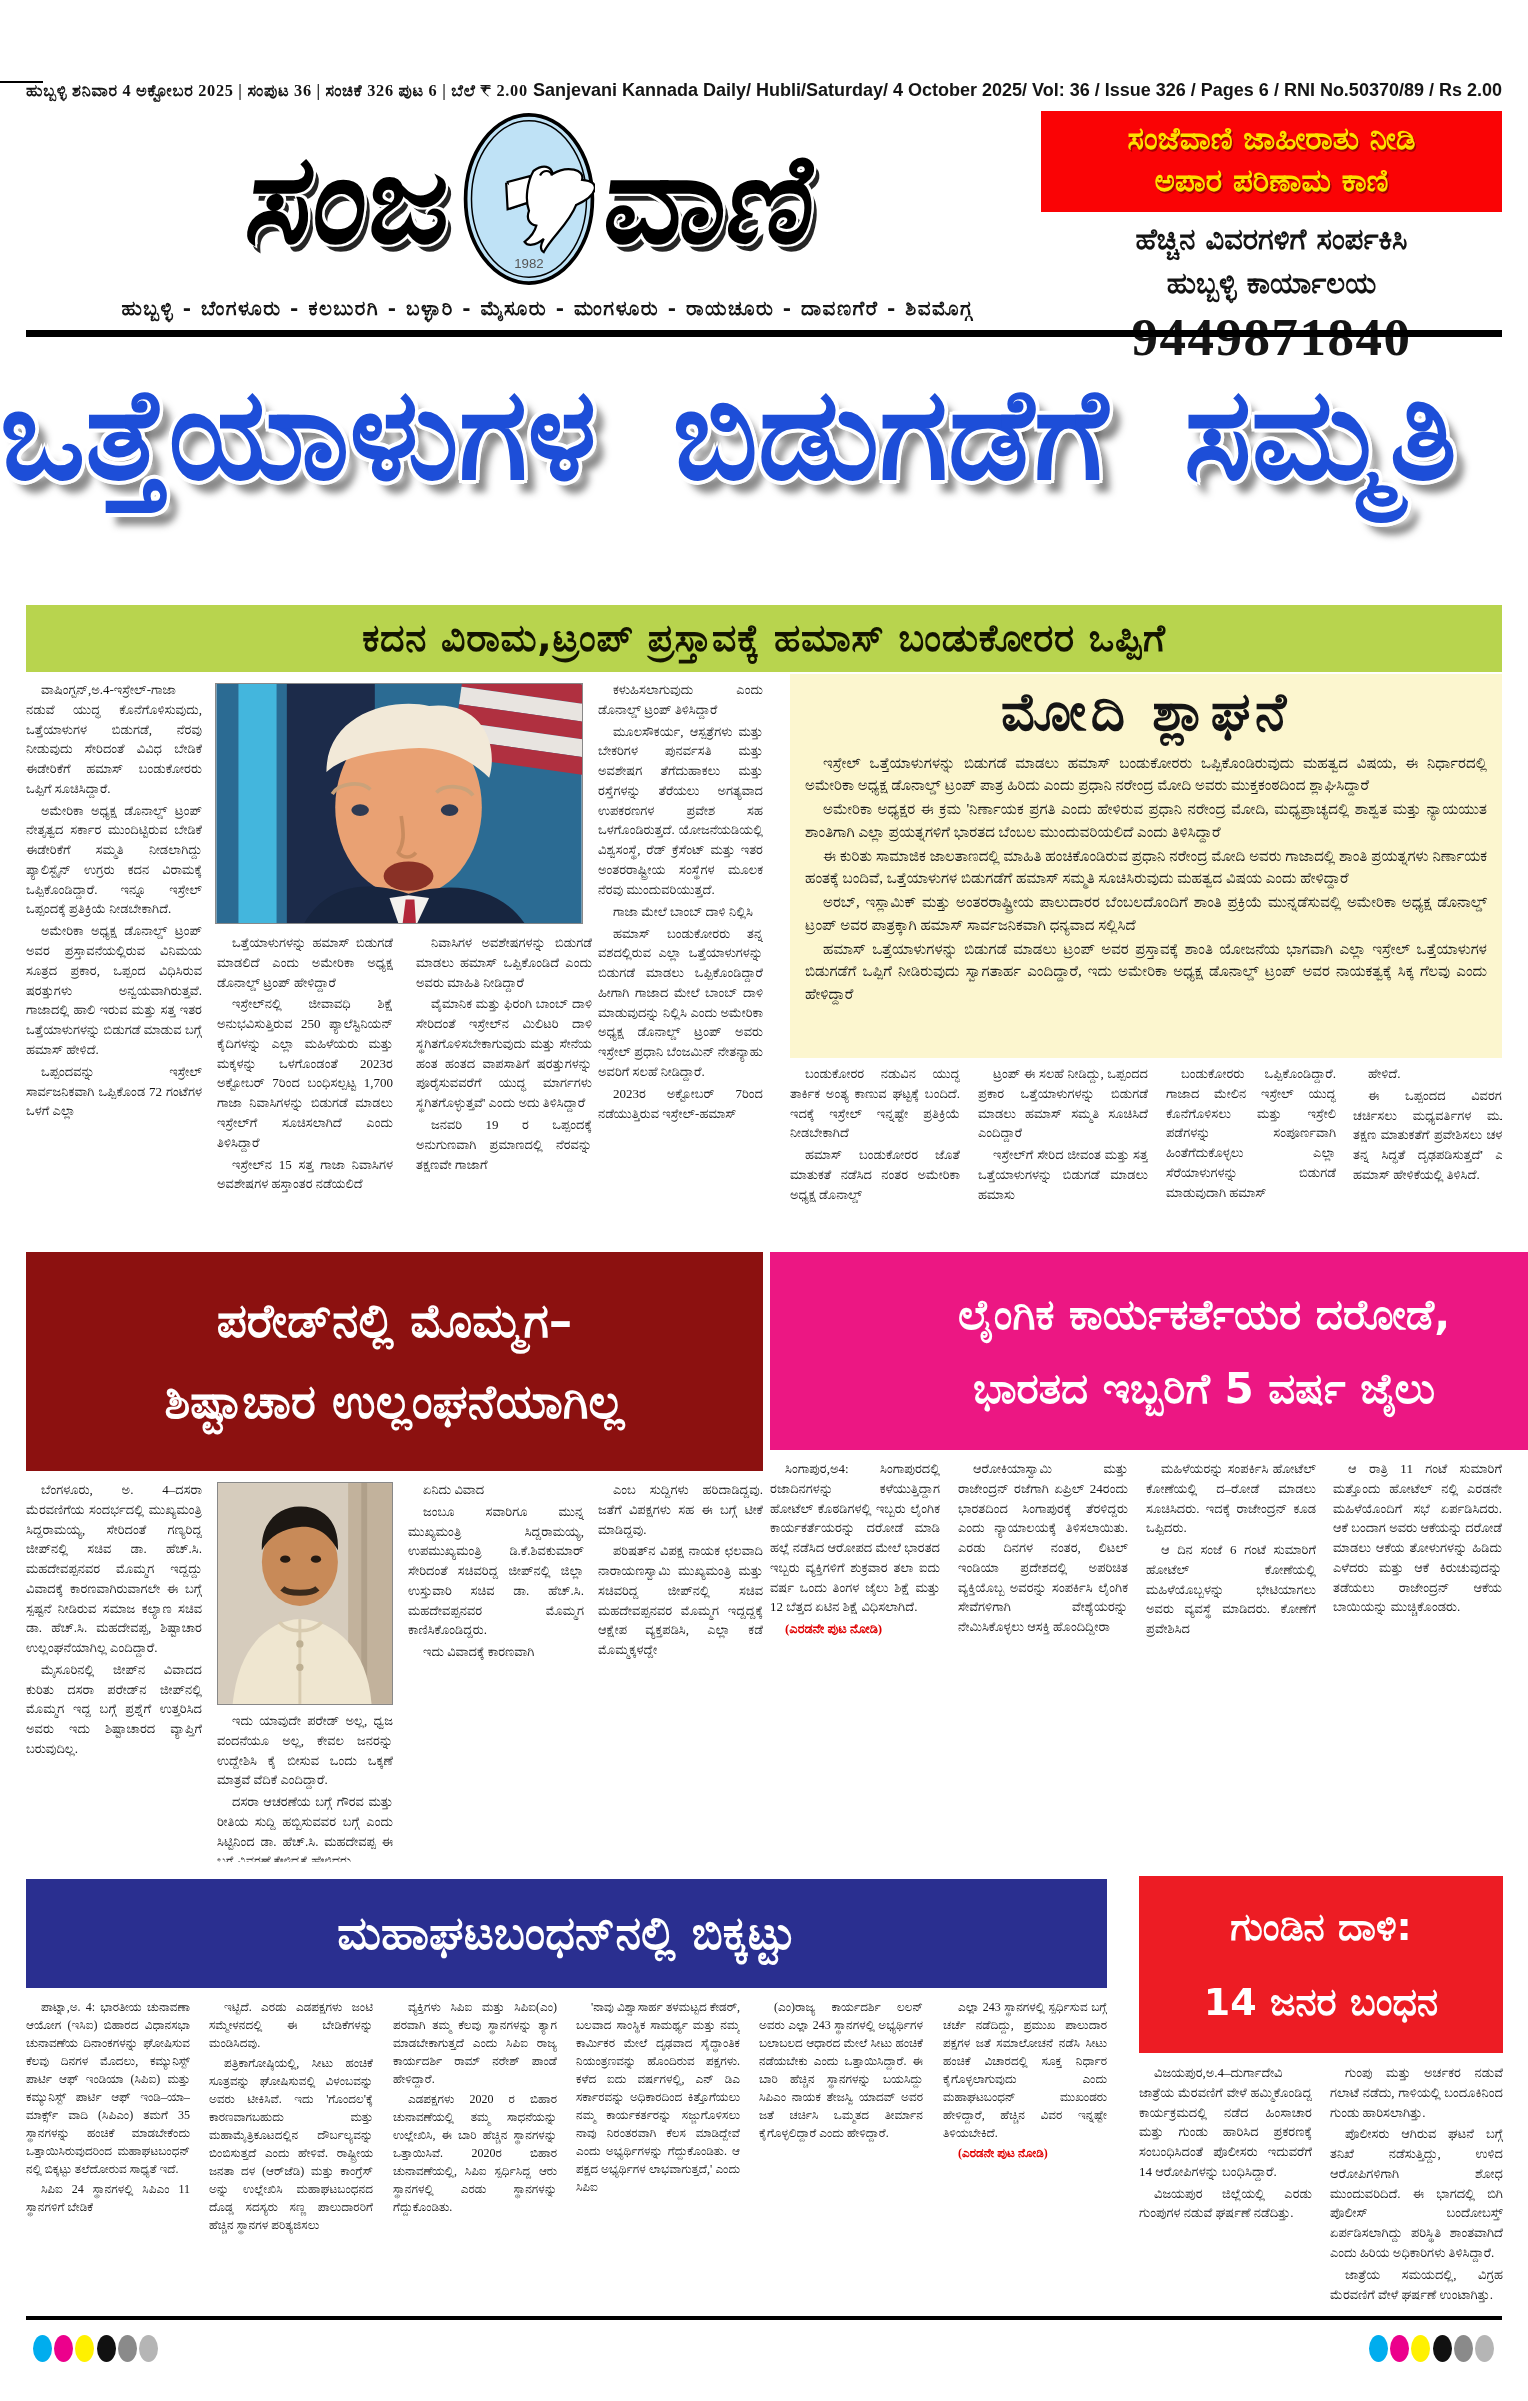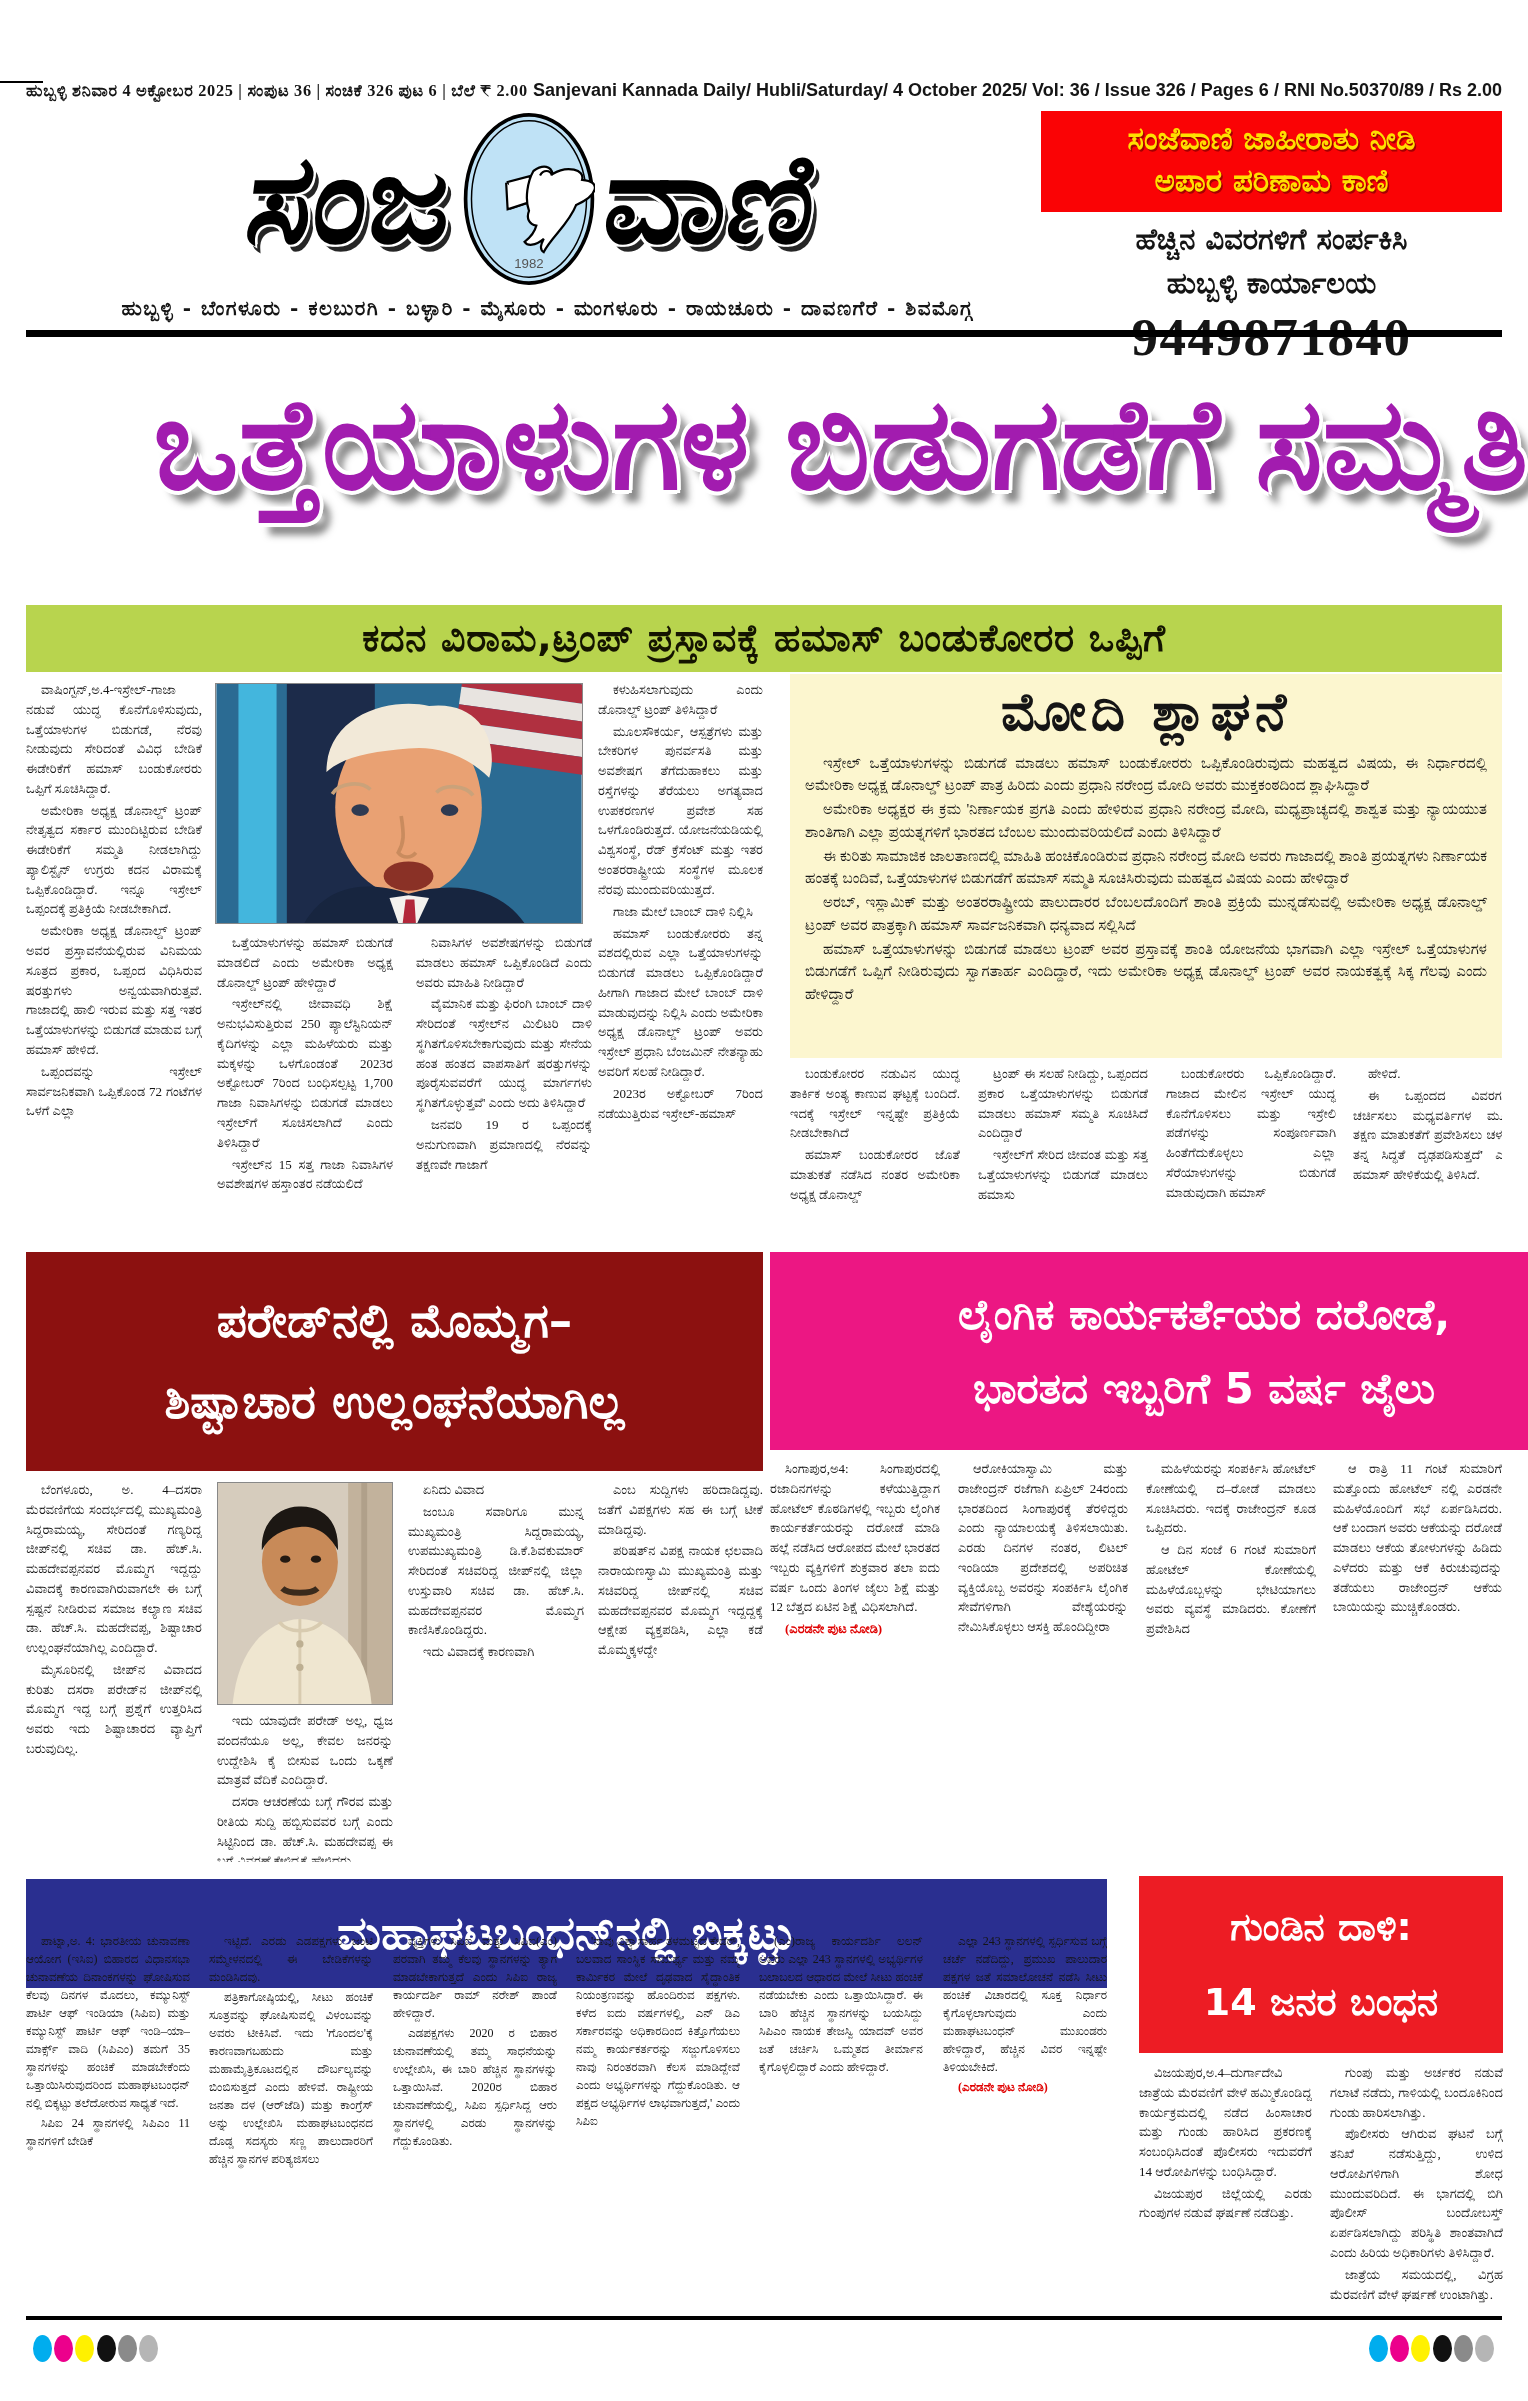--- a/index.html
+++ b/index.html
@@ -31,22 +31,22 @@
     font-family:"DejaVu Sans", sans-serif; text-shadow:1.5px 1.5px 0 #a30000; }
   .adbox .contact { font-weight:900; font-size:29px; line-height:1.5; margin-top:6px;
     font-family:"DejaVu Sans", sans-serif; }
   .adbox .phone { font-size:53px; font-weight:900; letter-spacing:1.5px;
     font-family:"Liberation Serif", serif; margin-top:1.5px; }
   .cities { text-align:center; font-weight:900; font-size:20px; letter-spacing:1.5px;
     font-family:"DejaVu Sans", sans-serif; }
   .rule { background:#000; }
 
   
-  .headline { text-align:right; font-weight:900; color:#a21caf;
-    font-family:Liberation Sans, sans-serif; font-size:127px; line-height:1.55;
+  .headline { text-align:left; font-weight:900; color:#1d4ed8;
+    font-family:Liberation Mono, monospace; font-size:127px; line-height:1.55;
     text-shadow: 3px 3px 0 #fff, -3px -3px 0 #fff, 3px -3px 0 #fff, -3px 3px 0 #fff,
                  0 3.7px 0 #fff, 0 -3.7px 0 #fff, 3.7px 0 0 #fff, -3.7px 0 0 #fff,
                  10.4px 12px 7.4px rgba(40,40,40,.55);
     white-space:nowrap; }
   .greenband { background:#b8d44e; color:#141400; font-weight:900;
     font-family:"DejaVu Sans", sans-serif; font-size:38px; text-align:center;
     display:flex; align-items:center; justify-content:center; letter-spacing:0.7px; }
 
   
   .story { overflow:hidden; }
@@ -270,21 +270,21 @@
       </div>
     <div class="col" style="left:563px; width:169px;">
         <p>ಆ ರಾತ್ರಿ 11 ಗಂಟೆ ಸುಮಾರಿಗೆ ಮತ್ತೊಂದು ಹೋಟೆಲ್ ನಲ್ಲಿ ಎರಡನೇ ಮಹಿಳೆಯೊಂದಿಗೆ ಸಭೆ ಏರ್ಪಡಿಸಿದರು. ಆಕೆ ಬಂದಾಗ ಅವರು ಆಕೆಯನ್ನು ದರೋಡೆ ಮಾಡಲು ಆಕೆಯ ತೋಳುಗಳನ್ನು ಹಿಡಿದು ಎಳೆದರು ಮತ್ತು ಆಕೆ ಕಿರುಚುವುದನ್ನು ತಡೆಯಲು ರಾಜೇಂದ್ರನ್ ಆಕೆಯ ಬಾಯಿಯನ್ನು ಮುಚ್ಚಿಕೊಂಡರು.</p>
       </div>
   </div>
 
   <div class="abs bigbox bluebox" style="top:1879px; left:26px; width:1081px; height:109px; justify-content:center;">
     <div>ಮಹಾಘಟಬಂಧನ್‌ನಲ್ಲಿ  ಬಿಕ್ಕಟ್ಟು</div>
   </div>
 
-  <div class="abs story small" style="top:1932px; left:26px; width:1081px; height:316px;">
+  <div class="abs story small" style="top:1998px; left:26px; width:1081px; height:316px;">
     <div class="col" style="left:0; width:164px;">
         <p>ಪಾಟ್ನಾ,ಅ. 4: ಭಾರತೀಯ ಚುನಾವಣಾ ಆಯೋಗ (ಇಸಿಐ) ಬಿಹಾರದ ವಿಧಾನಸಭಾ ಚುನಾವಣೆಯ ದಿನಾಂಕಗಳನ್ನು ಘೋಷಿಸುವ ಕೆಲವು ದಿನಗಳ ಮೊದಲು, ಕಮ್ಯುನಿಸ್ಟ್ ಪಾರ್ಟಿ ಆಫ್ ಇಂಡಿಯಾ (ಸಿಪಿಐ) ಮತ್ತು ಕಮ್ಯುನಿಸ್ಟ್ ಪಾರ್ಟಿ ಆಫ್ ಇಂಡಿ–ಯಾ–ಮಾರ್ಕ್ಸ್ ವಾದಿ (ಸಿಪಿಎಂ) ತಮಗೆ 35 ಸ್ಥಾನಗಳನ್ನು ಹಂಚಿಕೆ ಮಾಡಬೇಕೆಂದು ಒತ್ತಾಯಿಸಿರುವುದರಿಂದ ಮಹಾಘಟಬಂಧನ್ ನಲ್ಲಿ ಬಿಕ್ಕಟ್ಟು ತಲೆದೋರುವ ಸಾಧ್ಯತೆ ಇದೆ.</p>
         <p>ಸಿಪಿಐ 24 ಸ್ಥಾನಗಳಲ್ಲಿ ಸಿಪಿಎಂ 11 ಸ್ಥಾನಗಳಿಗೆ ಬೇಡಿಕೆ</p>
       </div>
     <div class="col" style="left:183px; width:164px;">
         <p>ಇಟ್ಟಿದೆ. ಎರಡು ಎಡಪಕ್ಷಗಳು ಜಂಟಿ ಸಮ್ಮೇಳನದಲ್ಲಿ ಈ ಬೇಡಿಕೆಗಳನ್ನು ಮಂಡಿಸಿದವು.</p>
         <p>ಪತ್ರಿಕಾಗೋಷ್ಠಿಯಲ್ಲಿ, ಸೀಟು ಹಂಚಿಕೆ ಸೂತ್ರವನ್ನು ಘೋಷಿಸುವಲ್ಲಿ ವಿಳಂಬವನ್ನು ಅವರು ಟೀಕಿಸಿವೆ. ಇದು 'ಗೊಂದಲ'ಕ್ಕೆ ಕಾರಣವಾಗಬಹುದು ಮತ್ತು ಮಹಾಮೈತ್ರಿಕೂಟದಲ್ಲಿನ ದೌರ್ಬಲ್ಯವನ್ನು ಬಿಂಬಿಸುತ್ತದೆ ಎಂದು ಹೇಳಿವೆ. ರಾಷ್ಟ್ರೀಯ ಜನತಾ ದಳ (ಆರ್‌ಜೆಡಿ) ಮತ್ತು ಕಾಂಗ್ರೆಸ್ ಅನ್ನು ಉಲ್ಲೇಖಿಸಿ ಮಹಾಘಟಬಂಧನದ ದೊಡ್ಡ ಸದಸ್ಯರು ಸಣ್ಣ ಪಾಲುದಾರರಿಗೆ ಹೆಚ್ಚಿನ ಸ್ಥಾನಗಳ ಪರಿತ್ಯಜಿಸಲು</p>
       </div>
     <div class="col" style="left:367px; width:164px;">
         <p>ವ್ಯಕ್ತಿಗಳು ಸಿಪಿಐ ಮತ್ತು ಸಿಪಿಐ(ಎಂ) ಪರವಾಗಿ ತಮ್ಮ ಕೆಲವು ಸ್ಥಾನಗಳನ್ನು ತ್ಯಾಗ ಮಾಡಬೇಕಾಗುತ್ತದೆ ಎಂದು ಸಿಪಿಐ ರಾಜ್ಯ ಕಾರ್ಯದರ್ಶಿ ರಾಮ್ ನರೇಶ್ ಪಾಂಡೆ ಹೇಳಿದ್ದಾರೆ.</p>

